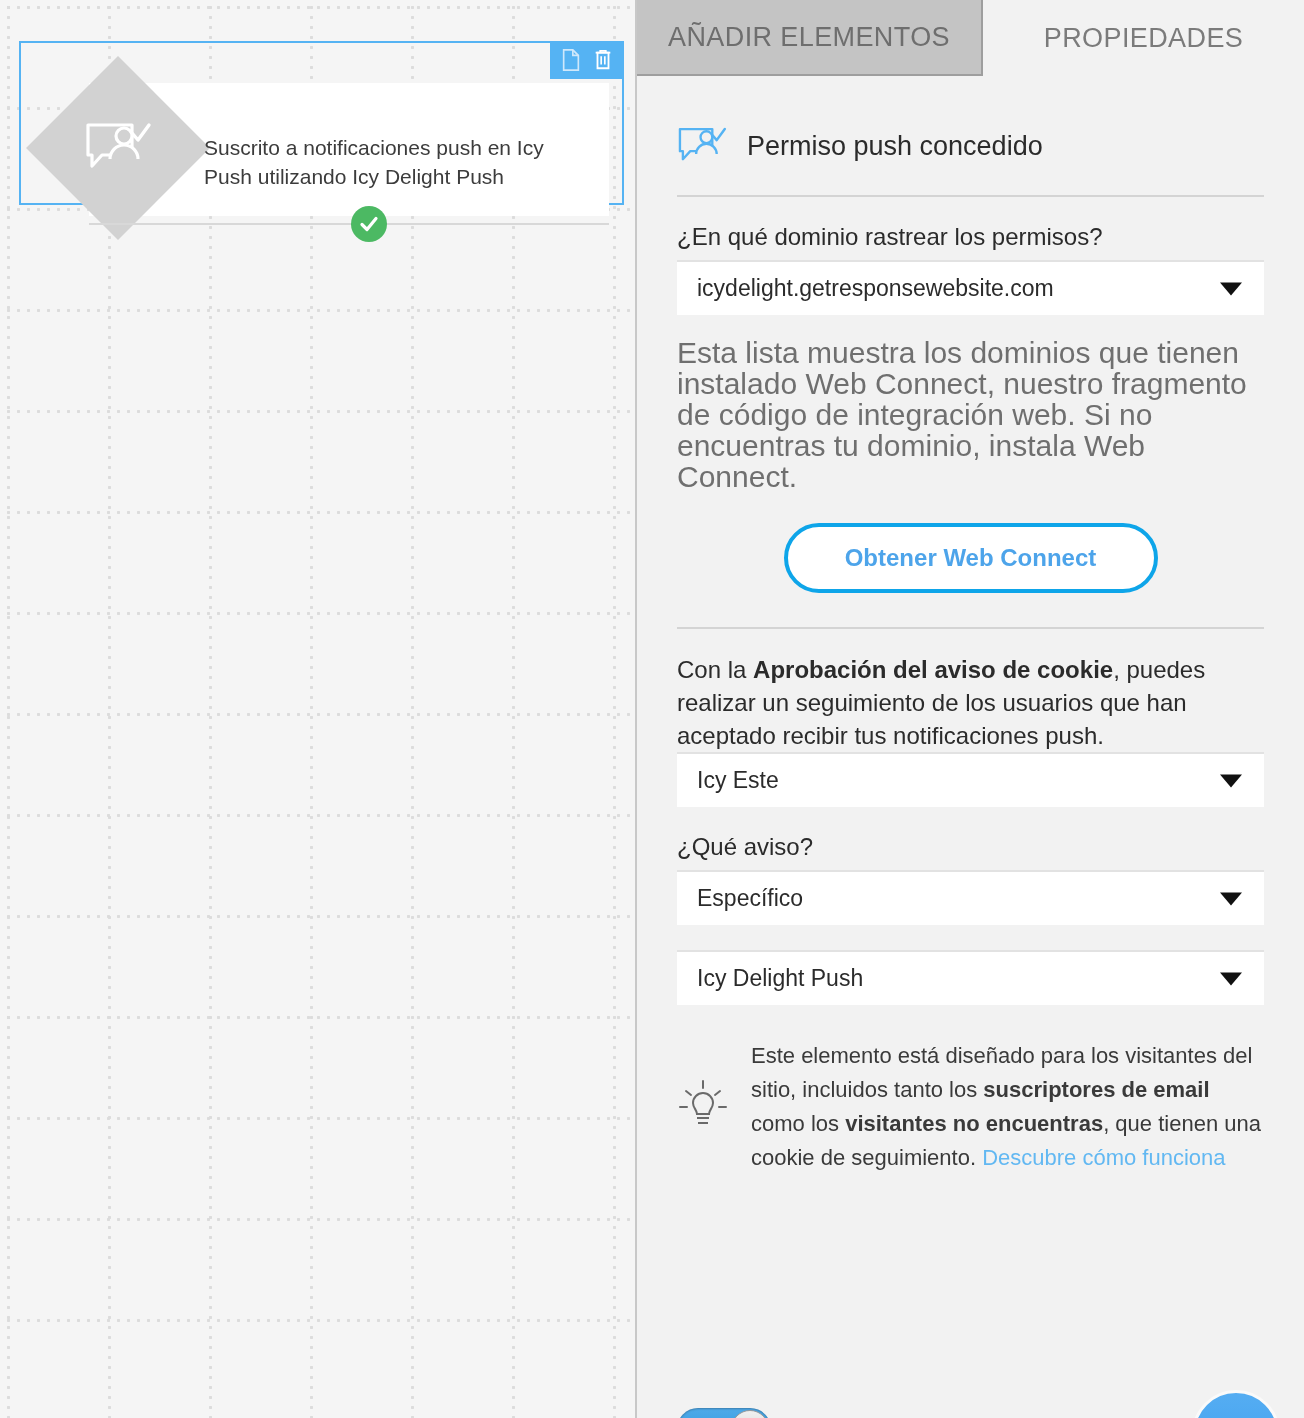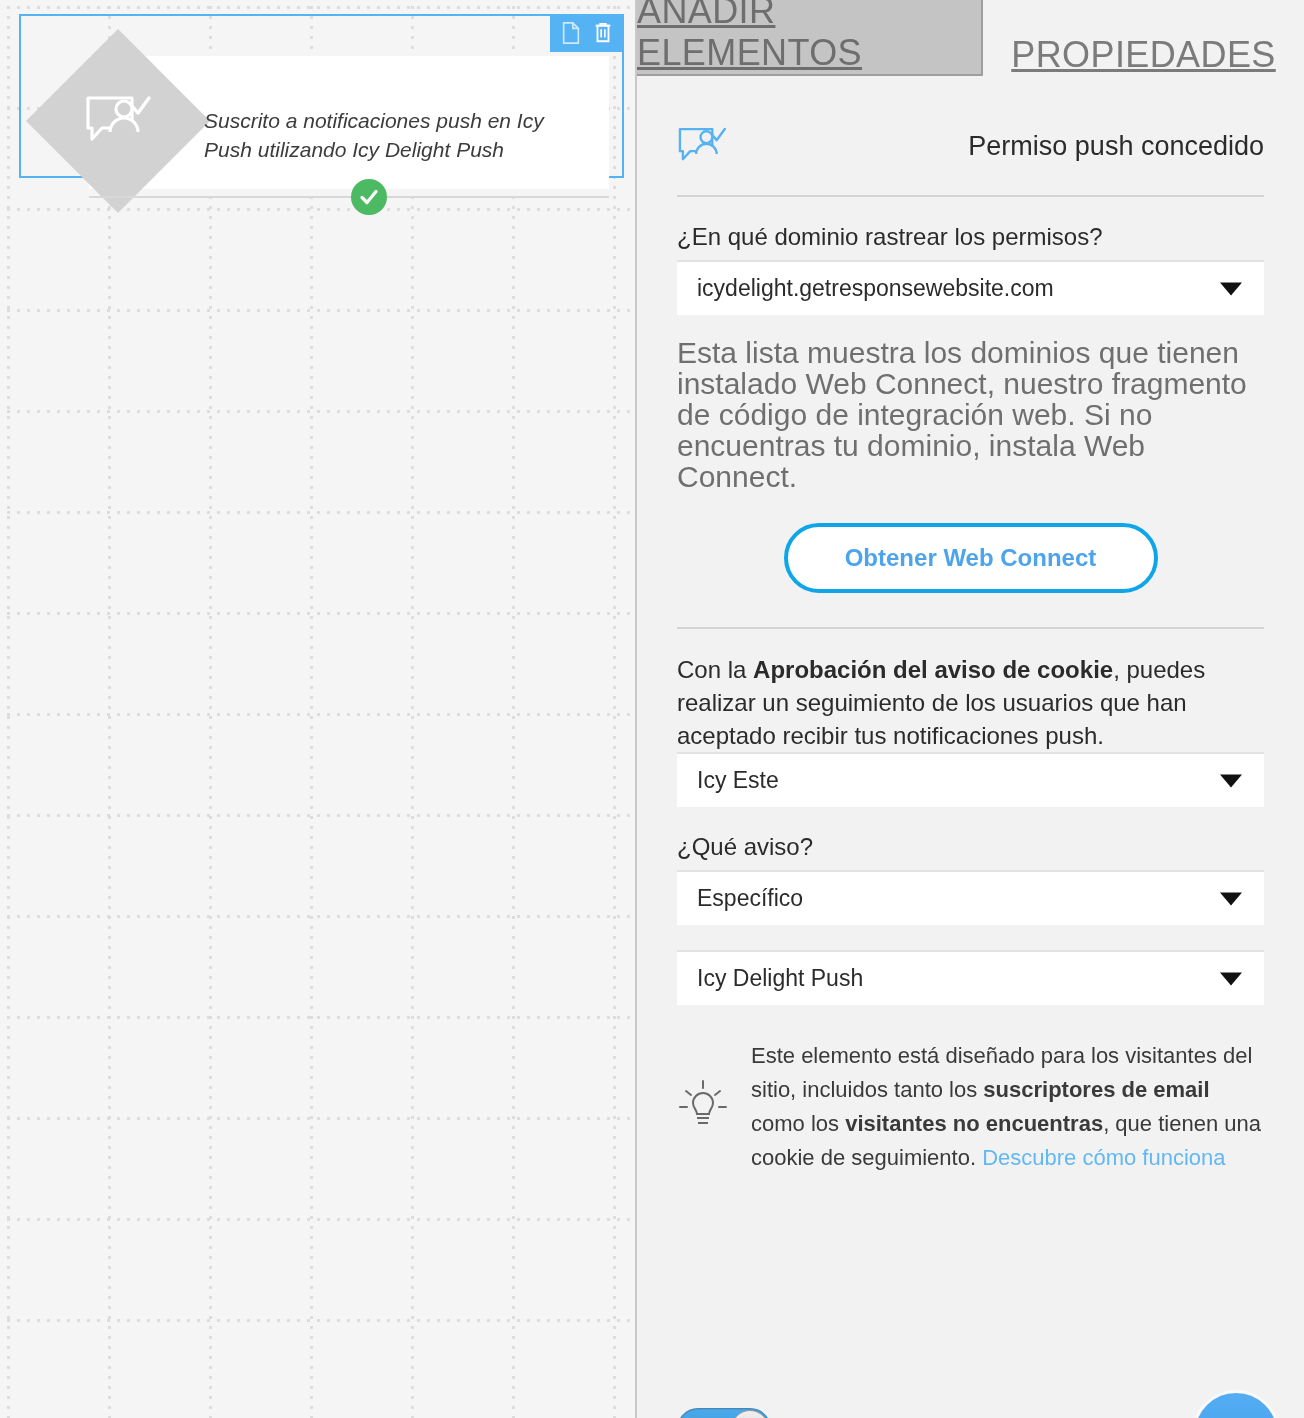--- a/index.html
+++ b/index.html
@@ -28,26 +28,25 @@
       radial-gradient(circle at 1.5px 1.5px, #dcdcdc 1.4px, transparent 1.5px);
     background-size: 101px 10px, 10px 101px;
     background-position: 7px 6px, 7px 6px;
     overflow: hidden;
     border-right: 2px solid #c8c8c8;
   }
 
   #node-selection {
     position: absolute;
     left: 19px;
-    top: 14px;
+    top: 41px;
     width: 605px;
     height: 164px;
     border: 2px solid #55b3f3;
     background: transparent;
-    font-style: italic;
   }
 
   #node-toolbar {
     position: absolute;
     right: -2px;
     top: -2px;
     width: 74px;
     height: 38px;
     background: #55b3f3;
     display: flex;
@@ -122,28 +121,27 @@
     background: #f2f2f2;
   }
   #tabs {
     display: flex;
     height: 76px;
     align-items: stretch;
     background: #f2f2f2;
   }
   .tab {
     display: flex;
-    align-items: flex-end;
+    align-items: center;
     justify-content: center;
-    font-size: 36px;
+    font-size: 27px;
     letter-spacing: 0.4px;
     color: #7b7b7b;
     cursor: pointer;
     user-select: none;
-    text-decoration: underline;
   }
   .tab.active {
     width: 346px;
     background: #c4c4c4;
     border-right: 2px solid #9e9e9e;
     border-bottom: 2px solid #9e9e9e;
     color: #6e6e6e;
   }
   .tab.inactive {
     flex: 1;
@@ -154,21 +152,20 @@
     position: relative;
     padding: 0 40px;
     height: calc(1418px - 76px);
   }
 
   .panel-head {
     display: flex;
     align-items: center;
     gap: 20px;
     margin-top: 48px;
-    justify-content: space-between;
   }
   .panel-head-title {
     font-size: 27px;
     color: #2b2b2b;
   }
   .divider {
     height: 2px;
     background: #d4d4d4;
     margin: 27px 0 0 0;
   }

